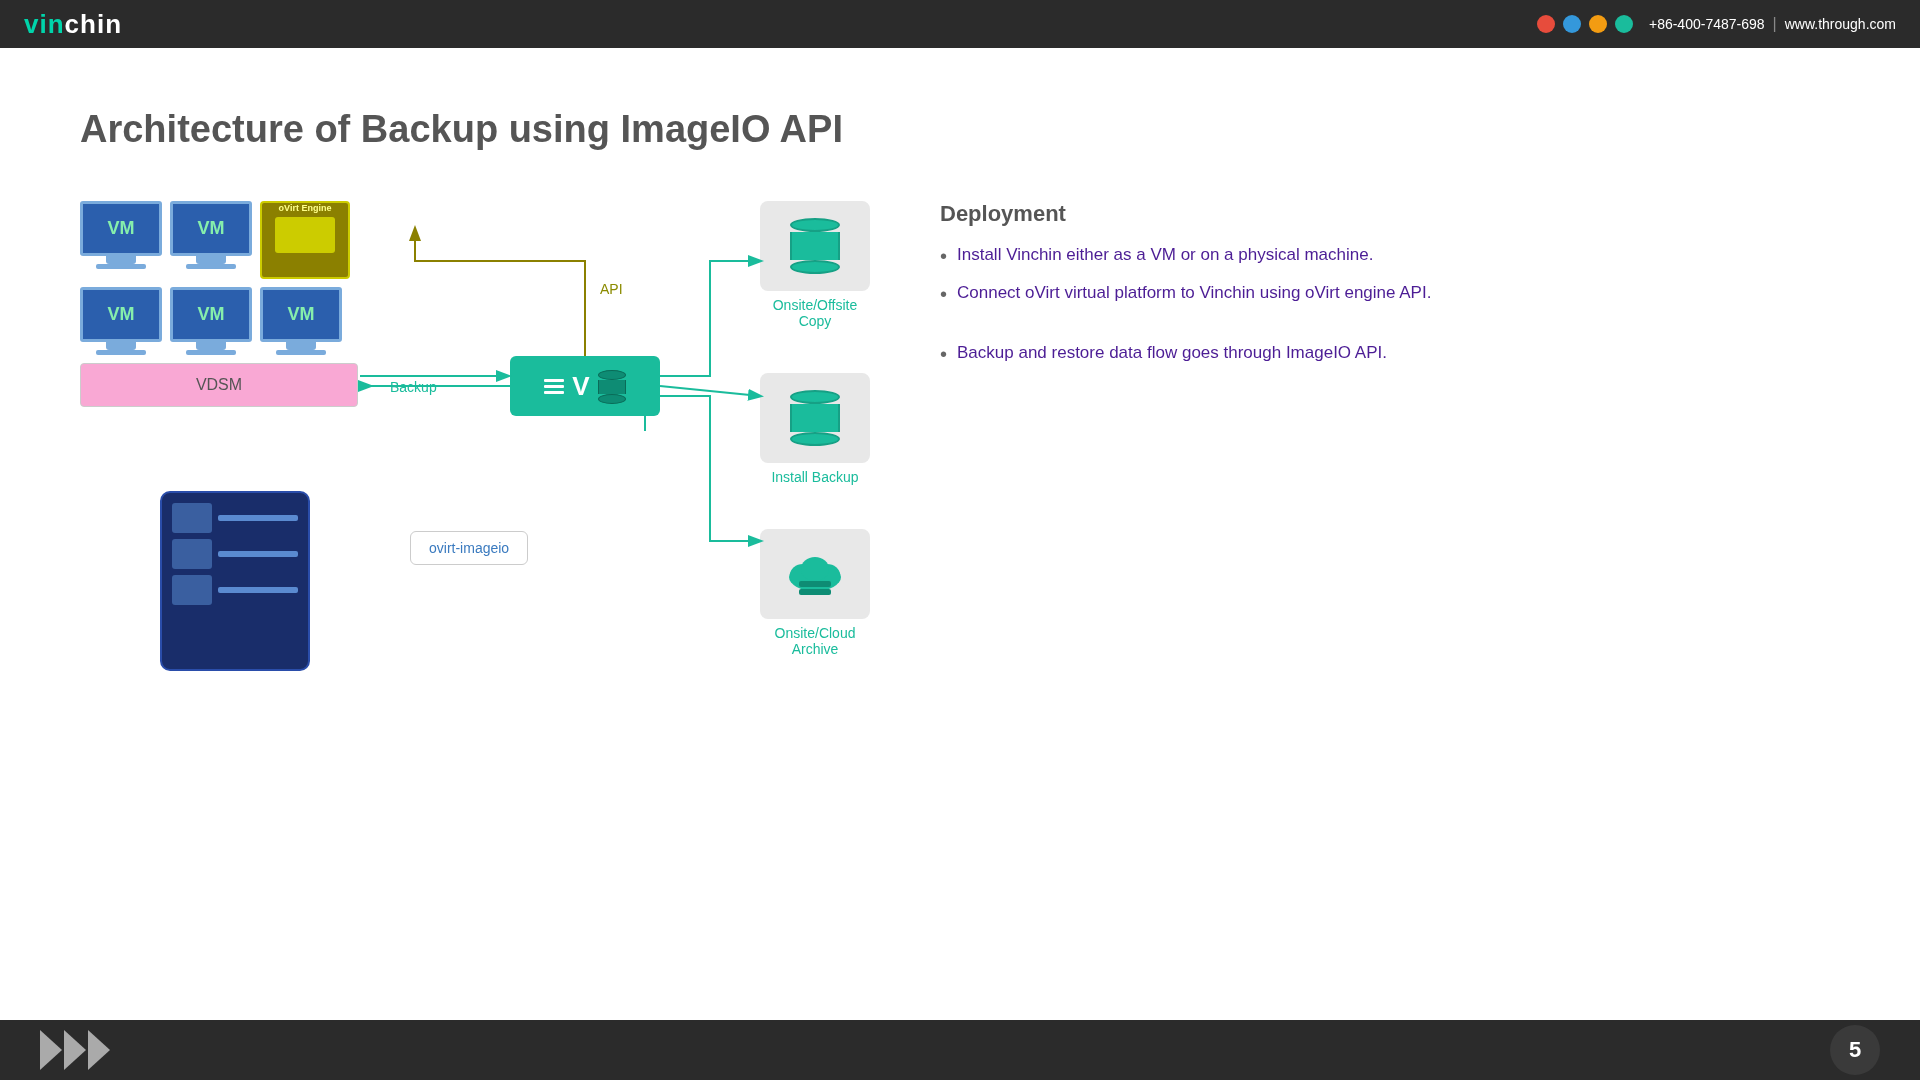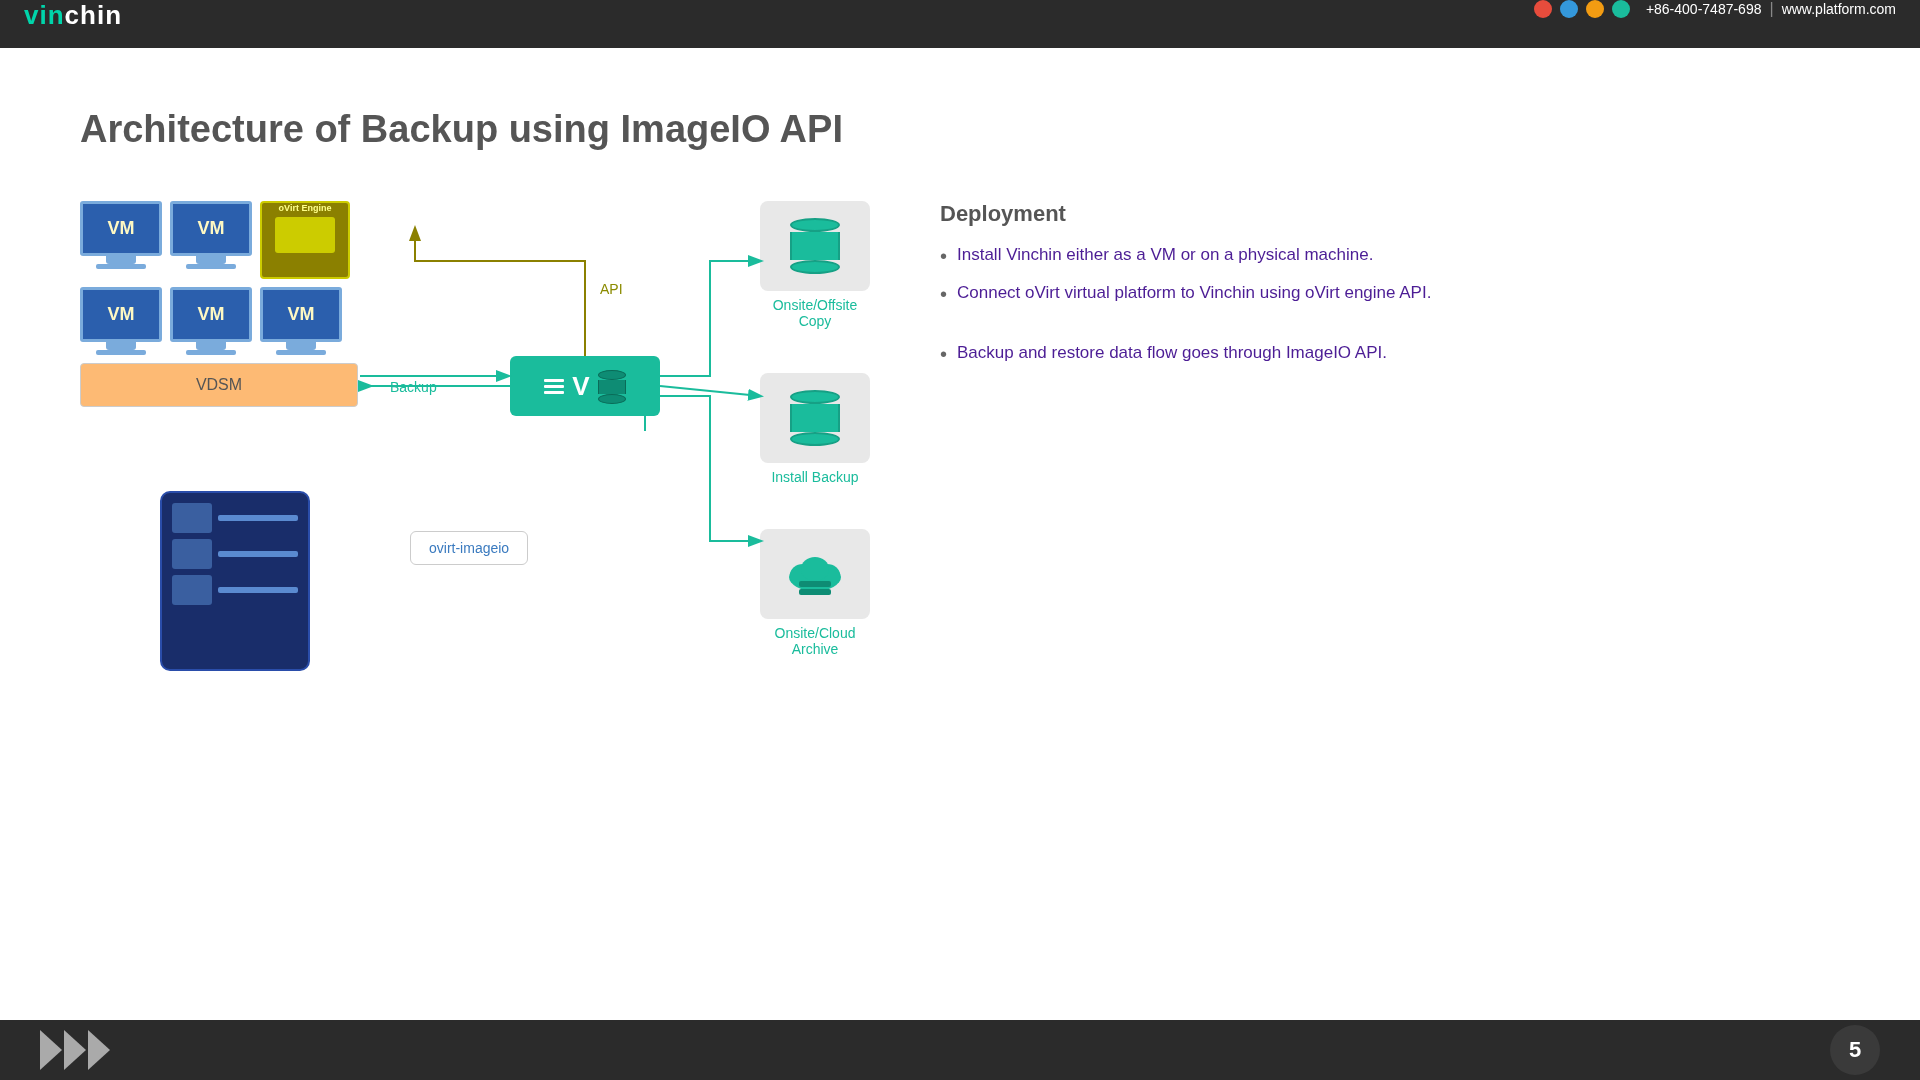--- a/index.html
+++ b/index.html
@@ -11,21 +11,21 @@
       overflow: hidden;
       position: relative;
     }
 
     
     .header {
       width: 100%;
       height: 48px;
       background: #2b2b2b;
       display: flex;
-      align-items: flex-start;
+      align-items: center;
       justify-content: space-between;
       padding: 0 24px;
     }
     .logo {
       display: flex;
       align-items: center;
     }
     .logo-text {
       font-size: 26px;
       font-weight: bold;
@@ -92,41 +92,41 @@
     }
     .vm-monitor-screen {
       width: 82px;
       height: 55px;
       background: #2b5fad;
       border: 3px solid #7aabdc;
       border-radius: 3px;
       display: flex;
       align-items: center;
       justify-content: center;
-      color: #fef9c3;
+      color: #86efac;
       font-weight: bold;
       font-size: 18px;
     }
     .vm-monitor-stand {
       width: 30px;
       height: 8px;
       background: #7aabdc;
       border-radius: 0 0 3px 3px;
     }
     .vm-monitor-base {
       width: 50px;
       height: 5px;
       background: #7aabdc;
       border-radius: 2px;
     }
 
     .vdsm-bar {
       width: 278px;
       height: 44px;
-      background: #fdba74;
+      background: #f9a8d4;
       border: 1px solid #cccccc;
       border-radius: 4px;
       display: flex;
       align-items: center;
       justify-content: center;
       font-size: 16px;
       color: #555;
       margin-top: 8px;
     }
 
@@ -368,21 +368,21 @@
   <div class="header-right">
     <div class="dot-group">
       <div class="dot dot-red"></div>
       <div class="dot dot-blue"></div>
       <div class="dot dot-yellow"></div>
       <div class="dot dot-teal"></div>
     </div>
     <div class="header-contact">
       <span>+86-400-7487-698</span>
       <span class="header-divider">|</span>
-      <span>www.platform.com</span>
+      <span>www.through.com</span>
     </div>
   </div>
 </div>
 
 <div class="main">
   <h1 class="page-title">Architecture of Backup using ImageIO API</h1>
 
   <div class="diagram-area">
     <div class="diagram-wrapper">
 

